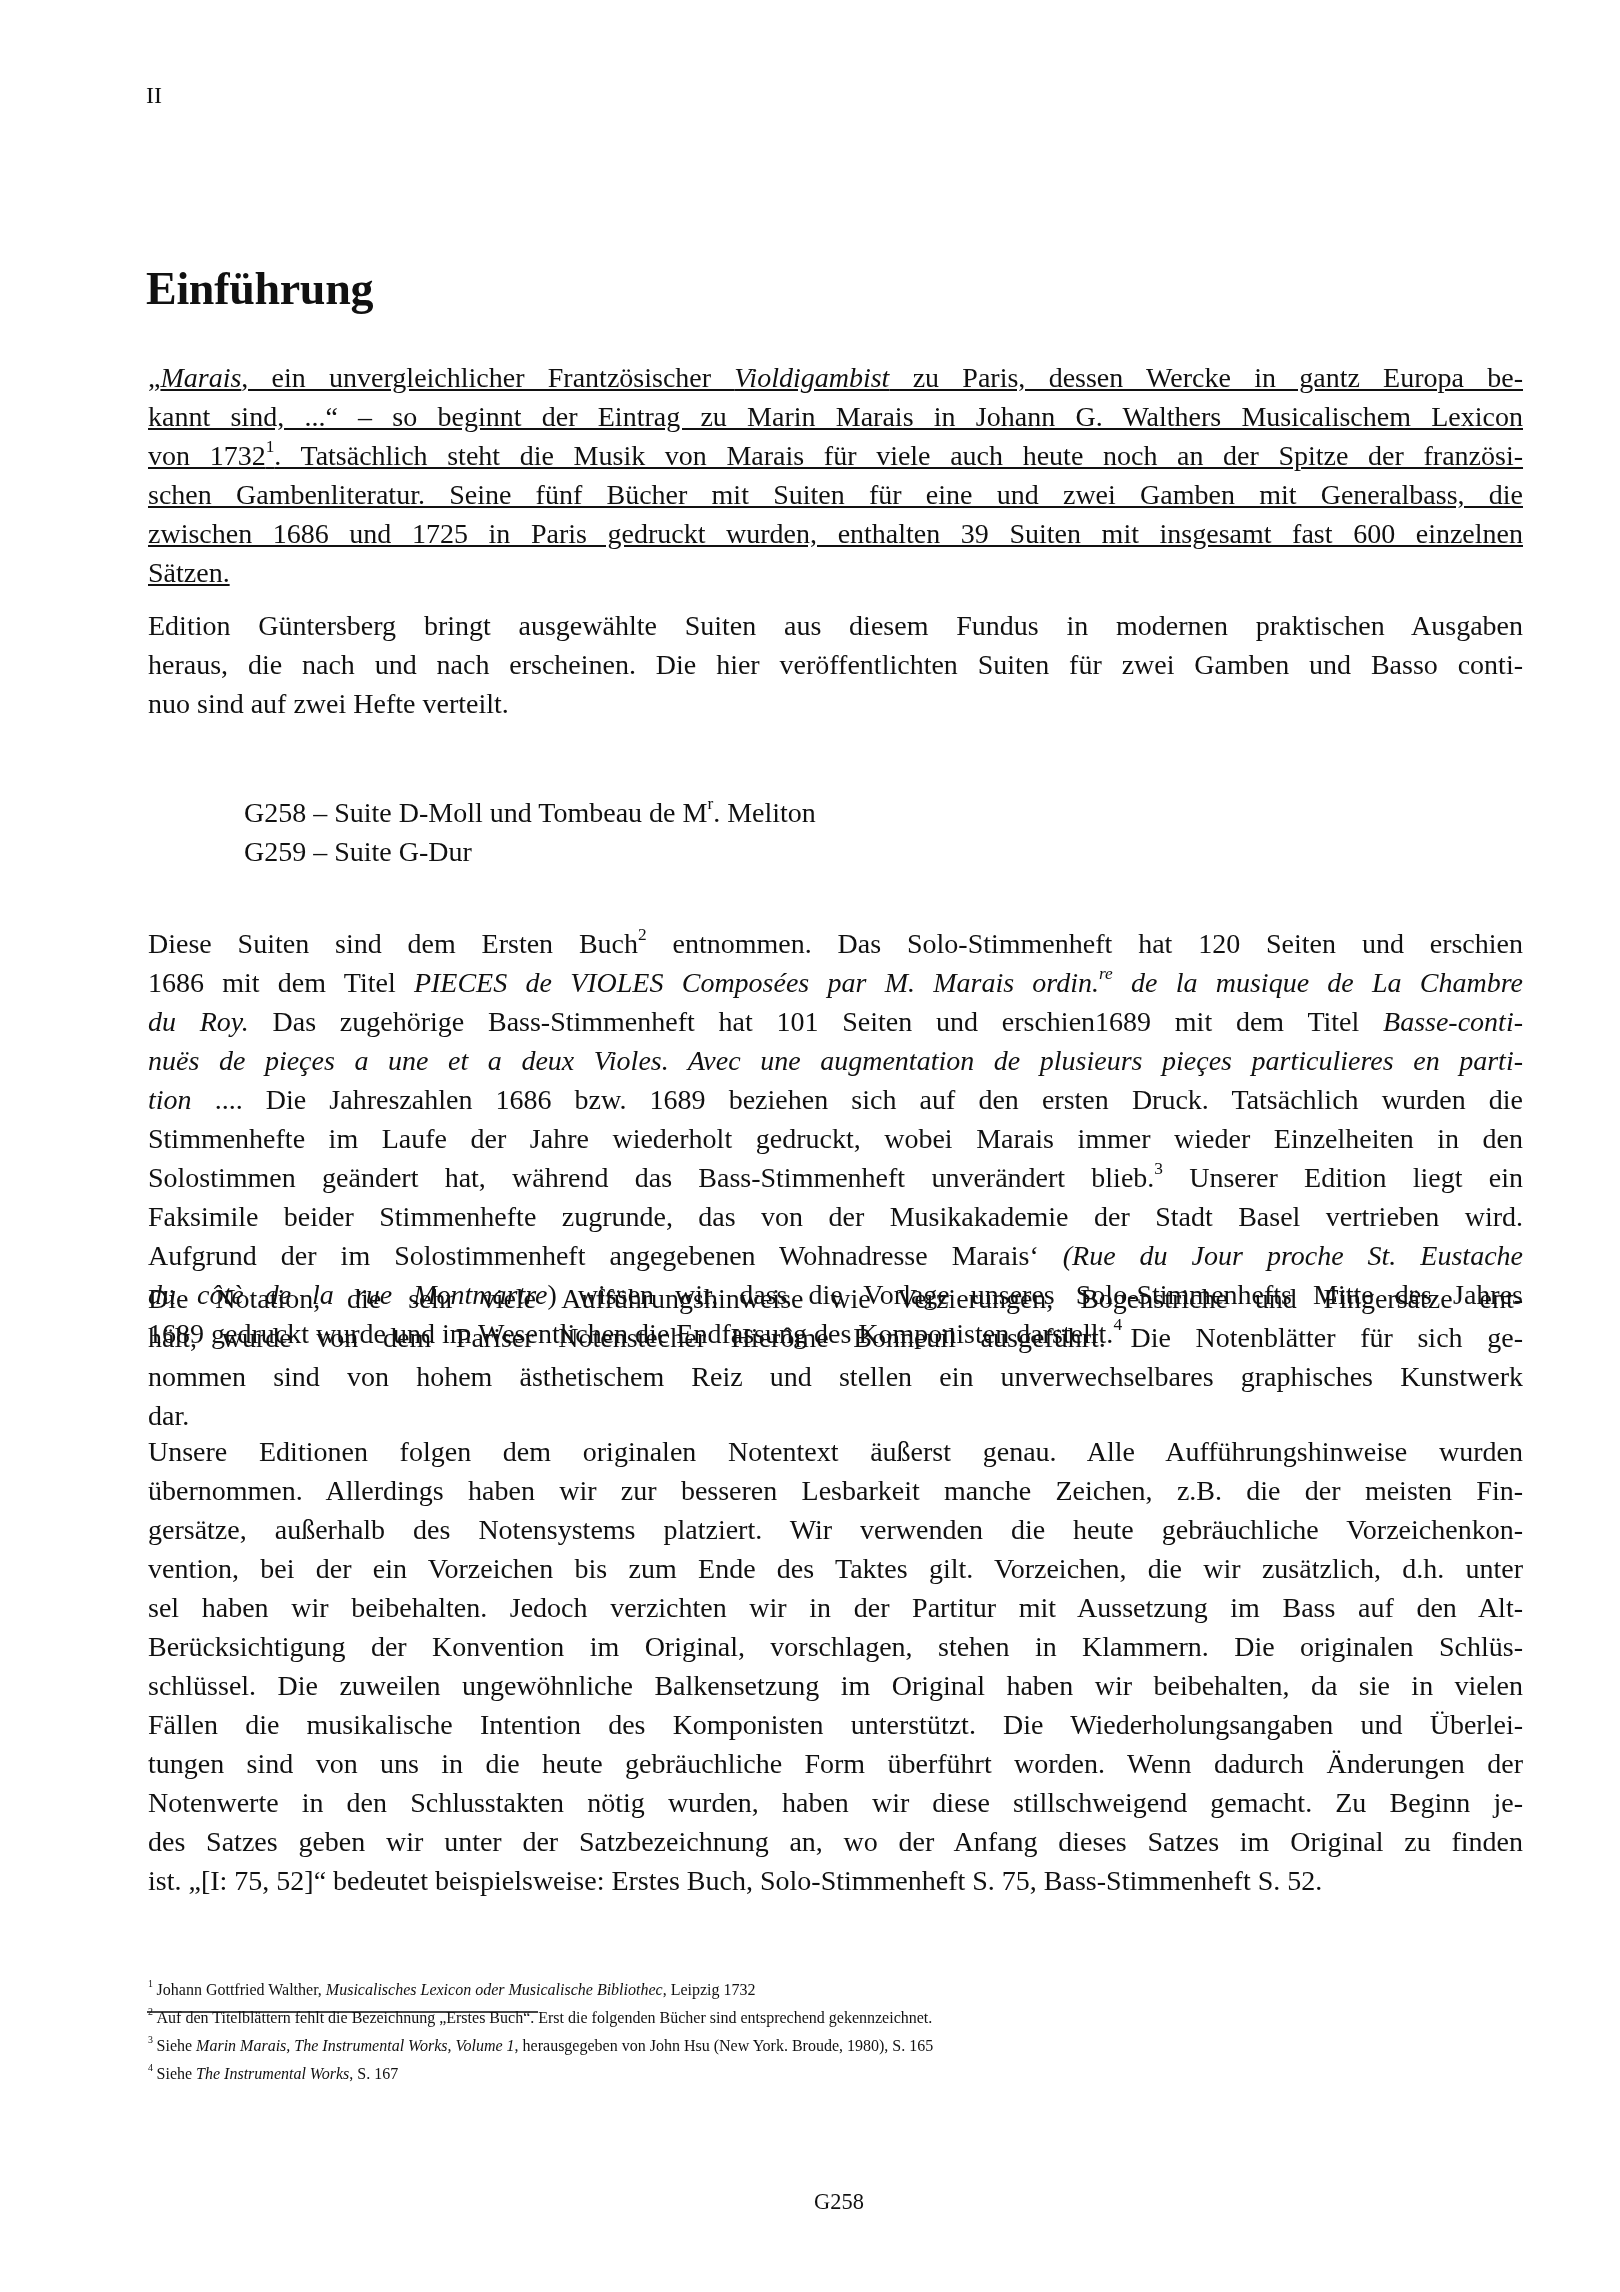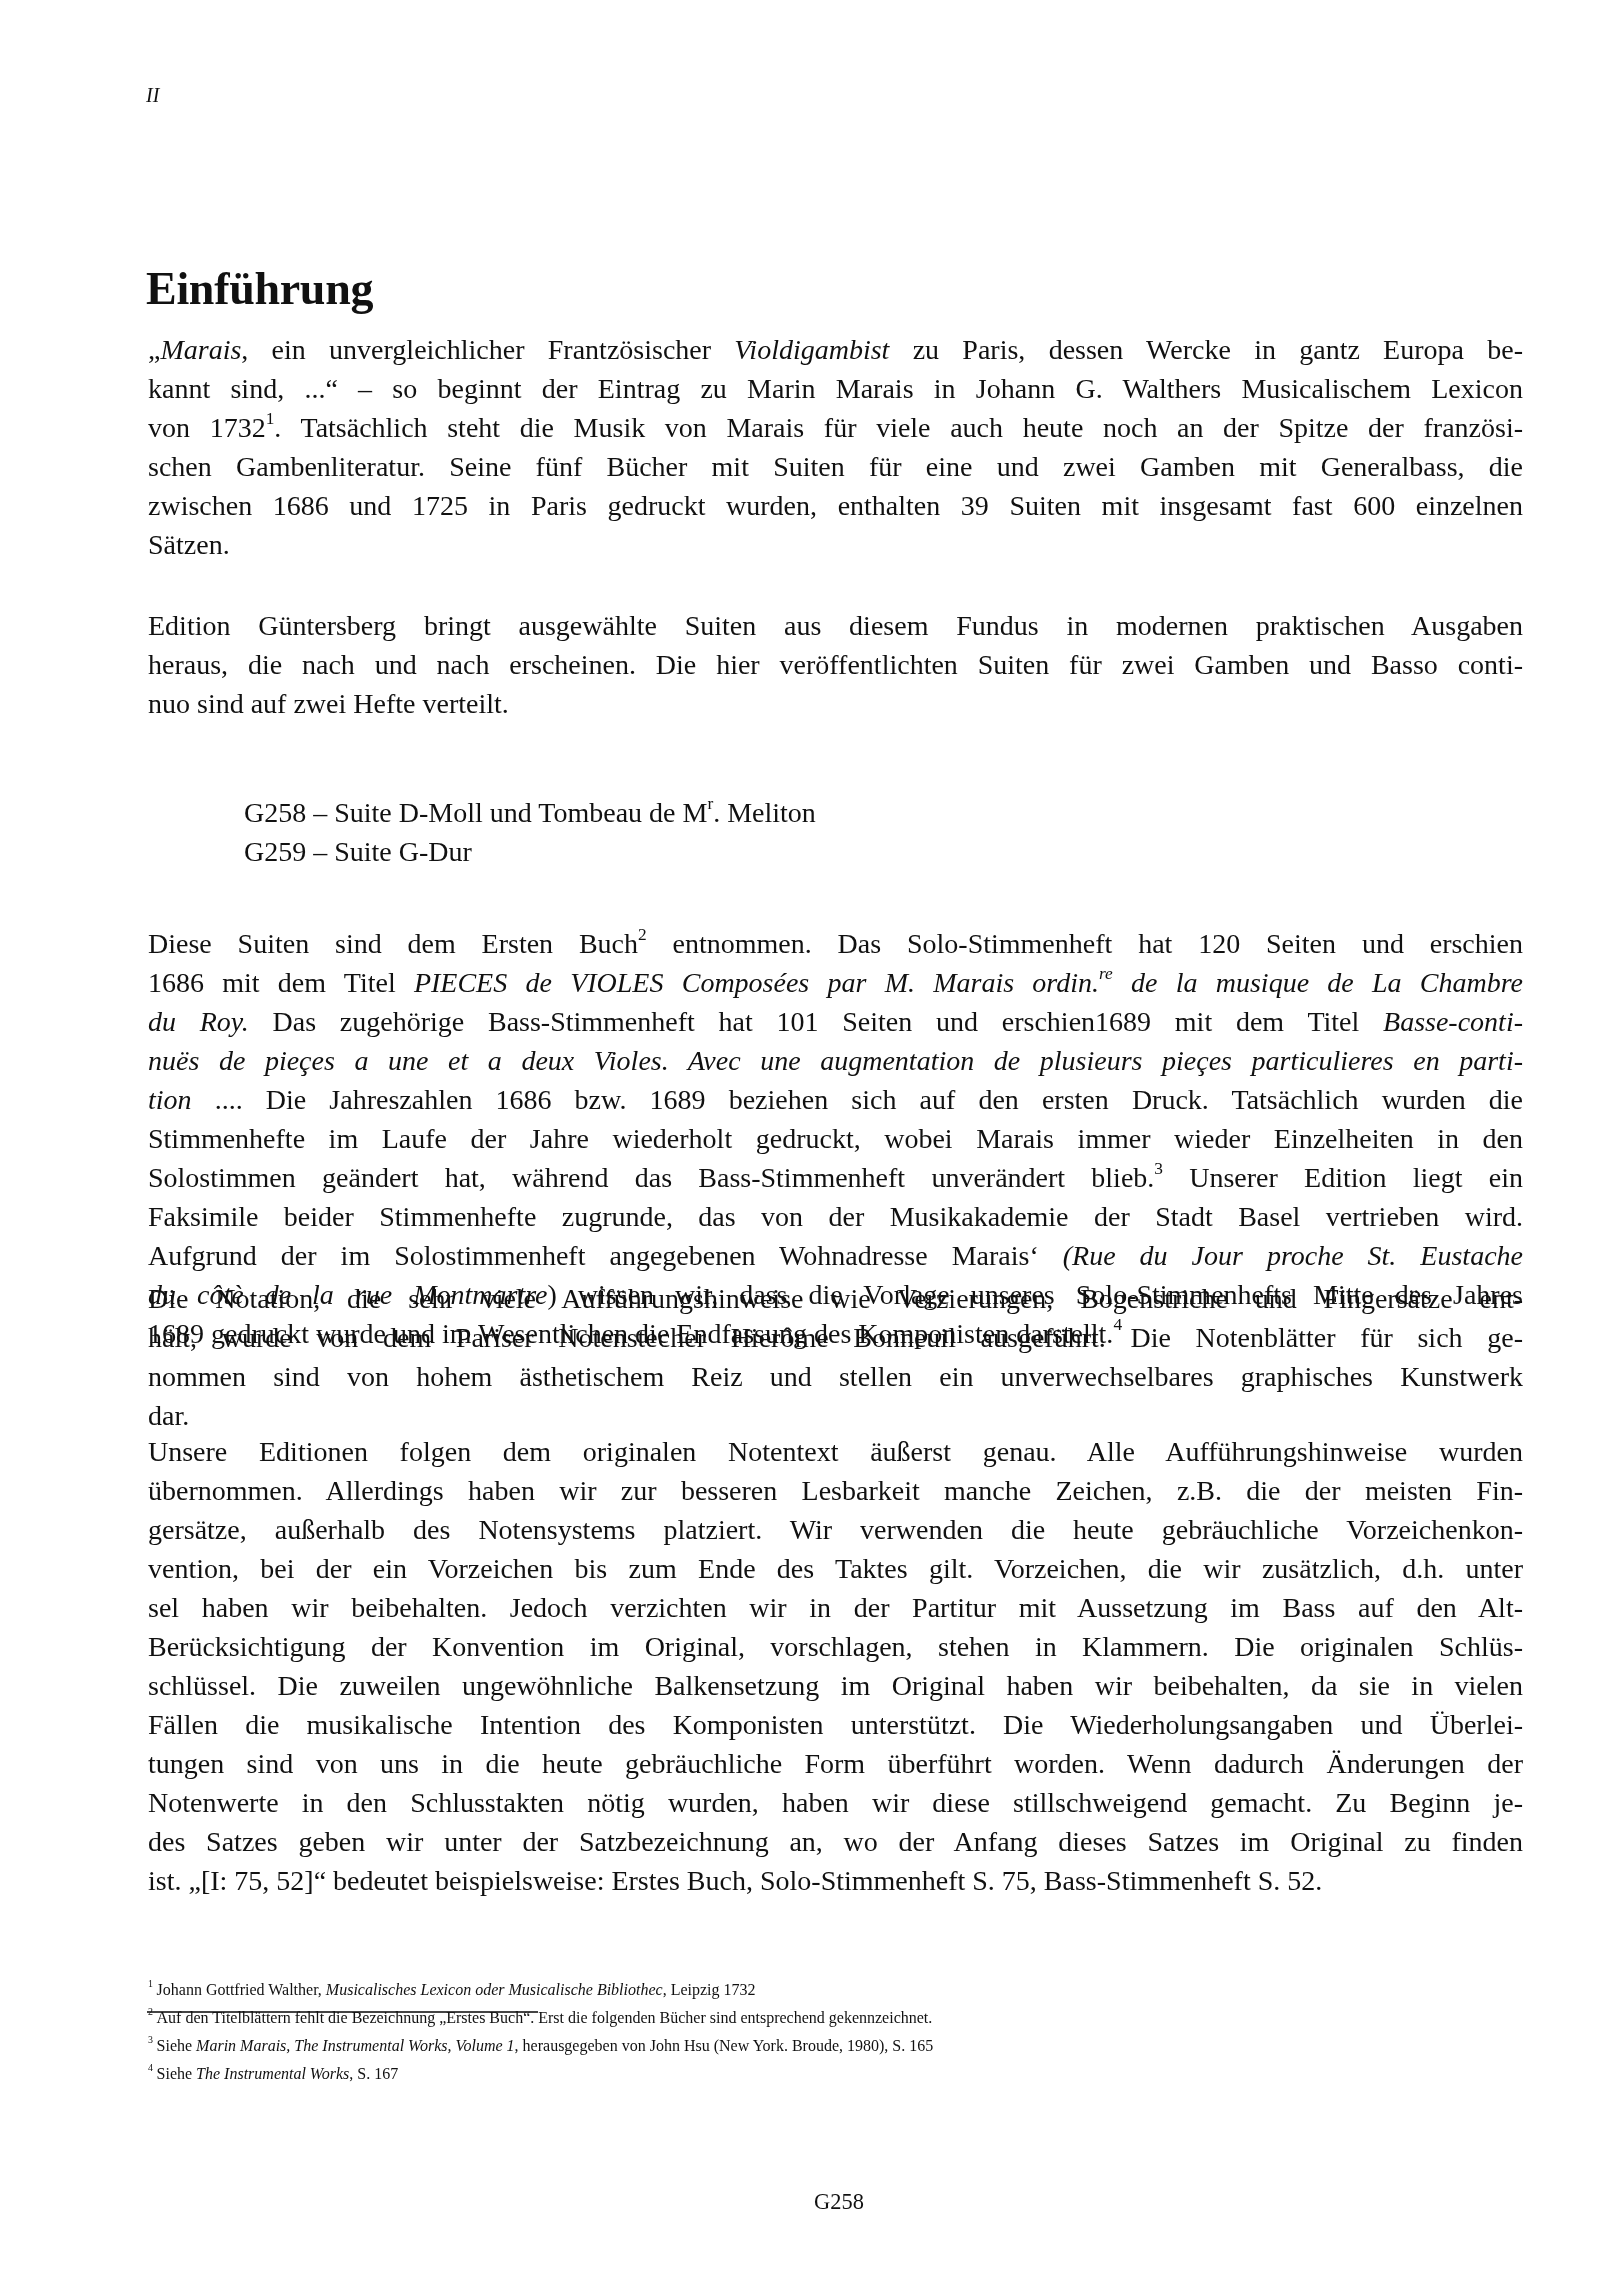--- a/index.html
+++ b/index.html
@@ -1,18 +1,18 @@
 <!DOCTYPE html>
 <html style="font-size:14.3px"><head>
 <meta charset="utf-8">
 <style>
   html, body { margin: 0; padding: 0; background: #ffffff; }
   body { width: 1620px; height: 2293px; position: relative; overflow: hidden;
          font-family: "Liberation Serif", "DejaVu Serif", serif; color: #111111; }
-  .page-label { position: absolute; left: 146px; top: 79px; font-size: 20px; font-style: italic; line-height: 32px; }
+  .page-label { position: absolute; left: 146px; top: 79px; font-size: 24px; line-height: 32px; }
   .heading { position: absolute; left: 146px; top: 257px; margin: 0; font-size: 46px; font-weight: bold; line-height: 63px; letter-spacing: -0.3px; }
   .body-block { position: absolute; left: 148px; width: 1375px; font-size: 28px; line-height: 39px; }
   .line { display: block; height: 39px; white-space: nowrap; text-align: justify; text-align-last: justify; }
   .line.last { text-align-last: left; }
   .list-line { display: block; height: 39px; white-space: nowrap; padding-left: 96px; }
   .it { font-style: italic; }
   sup { font-size: 62%; line-height: 0; position: relative; top: -0.15em; vertical-align: super; }
   .footnote-rule { position: absolute; left: 147px; top: 2011px; width: 391px; height: 1.8px; background: #444444; }
   .footnotes { position: absolute; left: 148px; top: 1976px; width: 1375px; font-size: 16px; line-height: 28px; }
   .fn-line { display: block; height: 28px; white-space: nowrap; }
@@ -20,21 +20,21 @@
   .page-number { position: absolute; left: 0; width: 1678px; top: 2189px; text-align: center; font-size: 22.4px; line-height: 25px; }
 </style>
 </head>
 <body>
 
 <div class="page-label">II</div>
 
 <h1 class="heading">Einführung</h1>
 
 <div id="paragraphs">
-    <div class="body-block" style="top: 330px;">
+    <div class="body-block" style="top: 358px; text-decoration: underline;">
       <span class="line"><span>„</span><span class="it">Marais</span><span>, ein unvergleichlicher Frantzösischer </span><span class="it">Violdigambist</span><span> zu Paris, dessen Wercke in gantz Europa be-</span></span>
       <span class="line"><span>kannt sind, ...“ – so beginnt der Eintrag zu Marin Marais in Johann G. Walthers Musicalischem Lexicon</span></span>
       <span class="line"><span>von 1732</span><sup>1</sup><span>. Tatsächlich steht die Musik von Marais für viele auch heute noch an der Spitze der französi-</span></span>
       <span class="line"><span>schen Gambenliteratur. Seine fünf Bücher mit Suiten für eine und zwei Gamben mit Generalbass, die</span></span>
       <span class="line"><span>zwischen 1686 und 1725 in Paris gedruckt wurden, enthalten 39 Suiten mit insgesamt fast 600 einzelnen</span></span>
       <span class="line last"><span>Sätzen.</span></span>
     </div>
     <div class="body-block" style="top: 606px;">
       <span class="line"><span>Edition Güntersberg bringt ausgewählte Suiten aus diesem Fundus in modernen praktischen Ausgaben</span></span>
       <span class="line"><span>heraus, die nach und nach erscheinen. Die hier veröffentlichten Suiten für zwei Gamben und Basso conti-</span></span>

